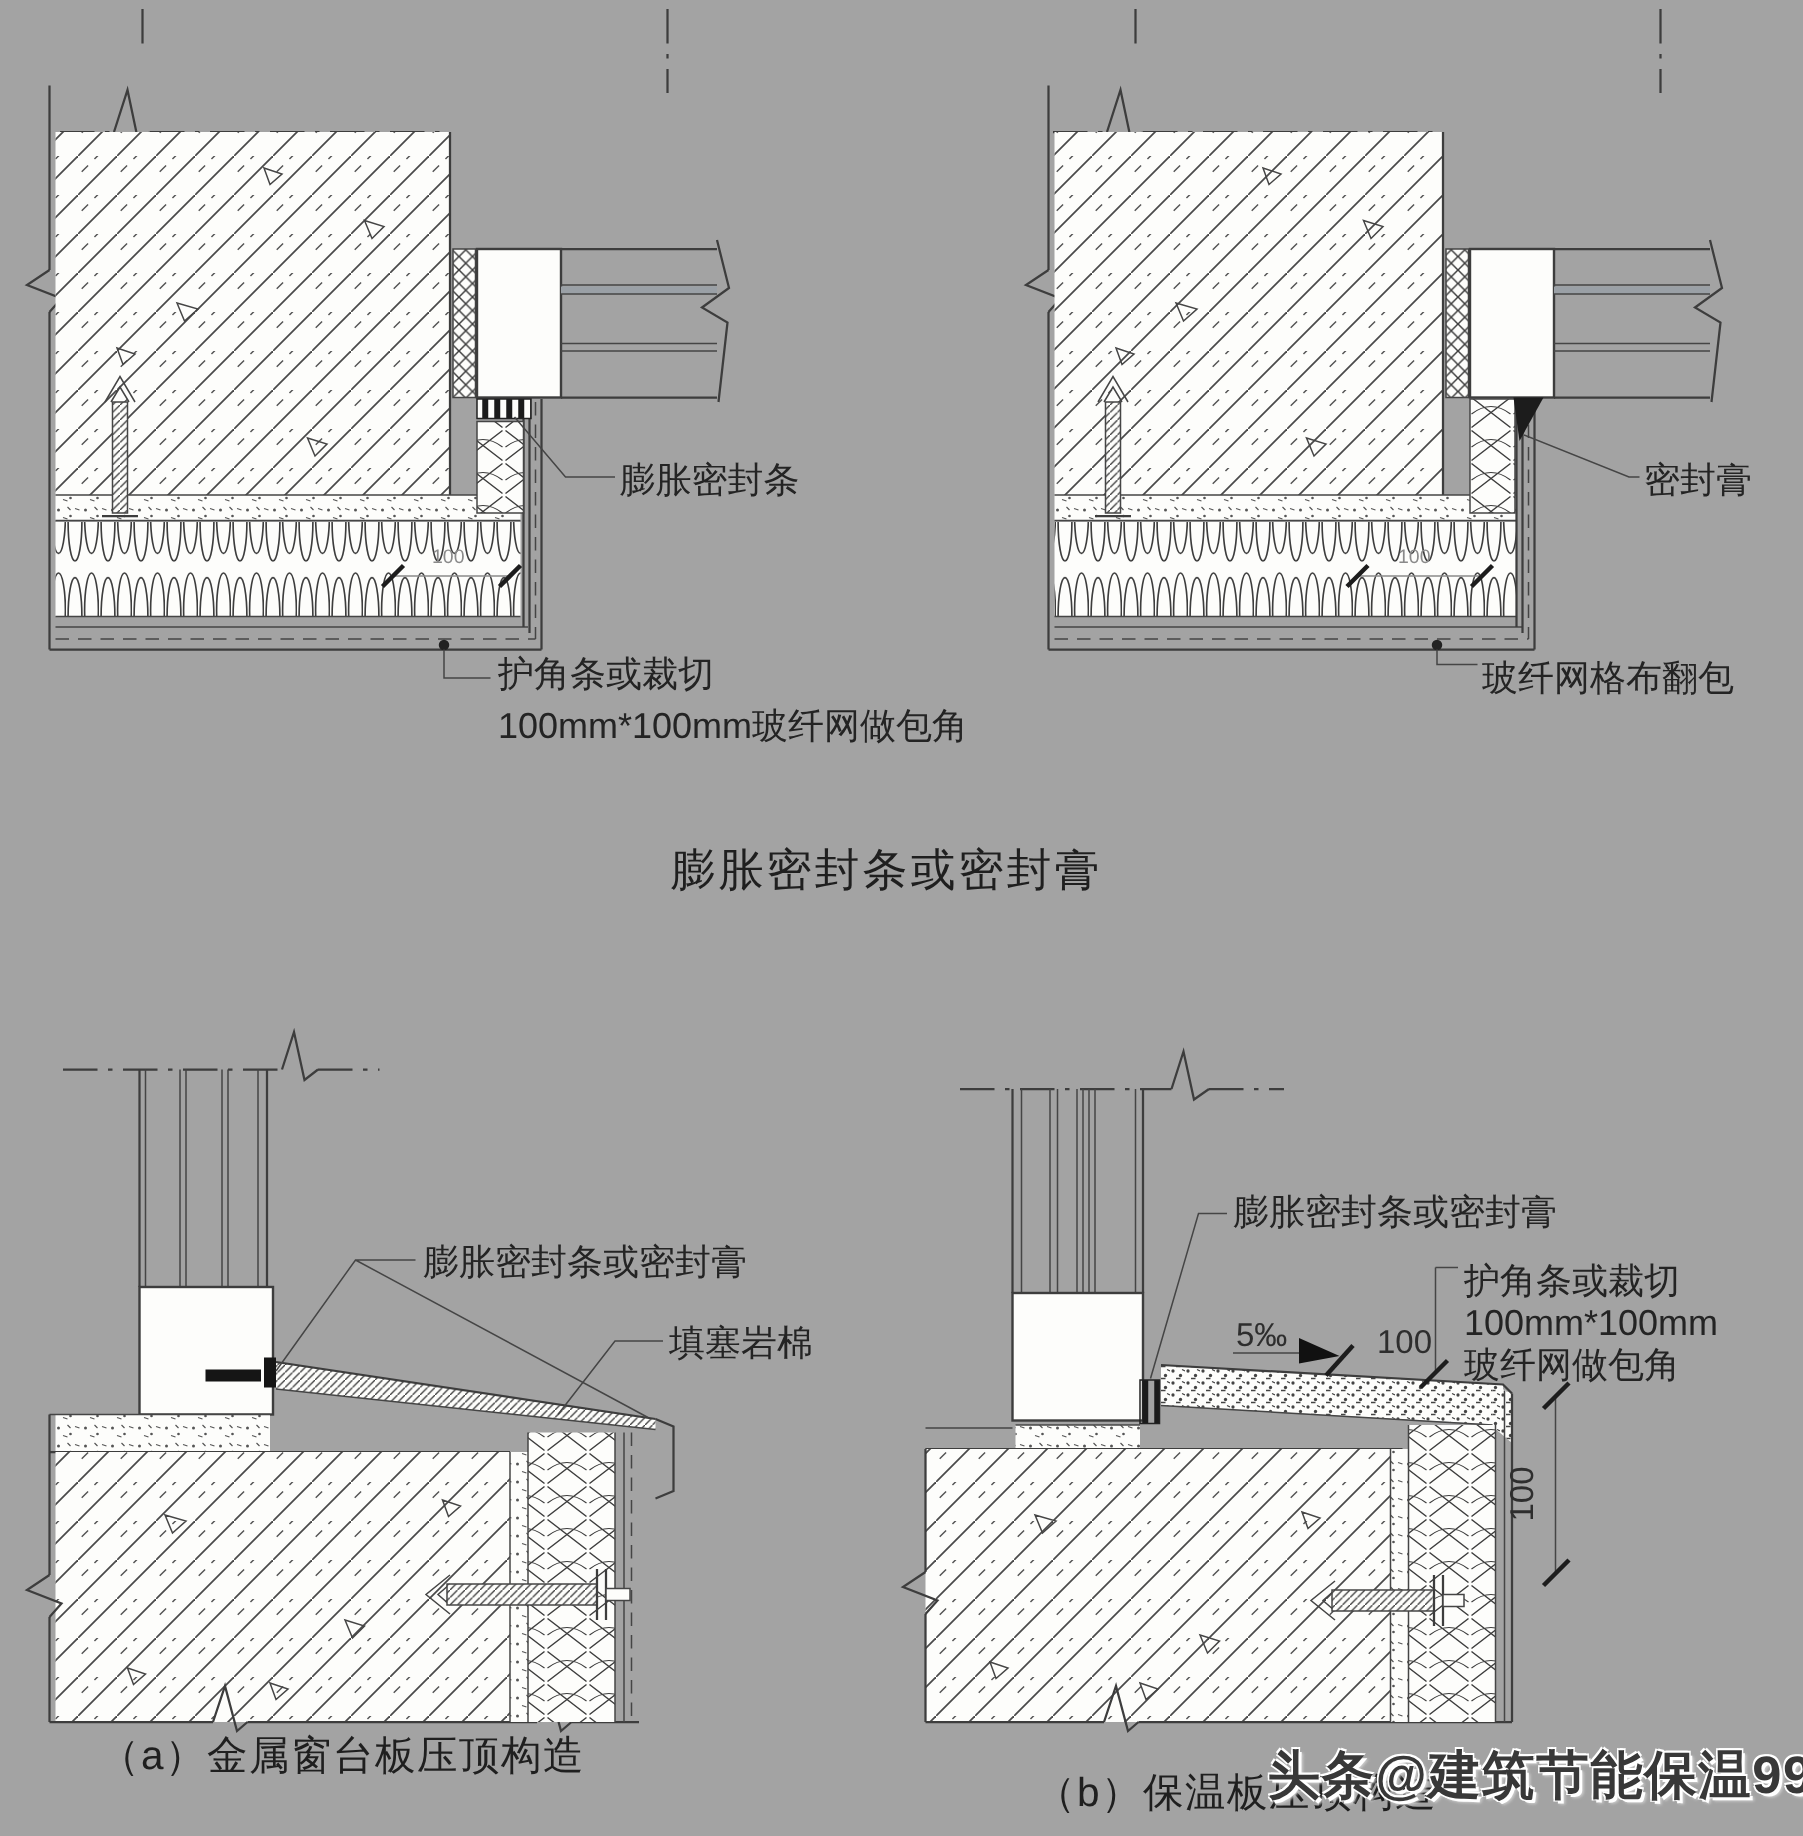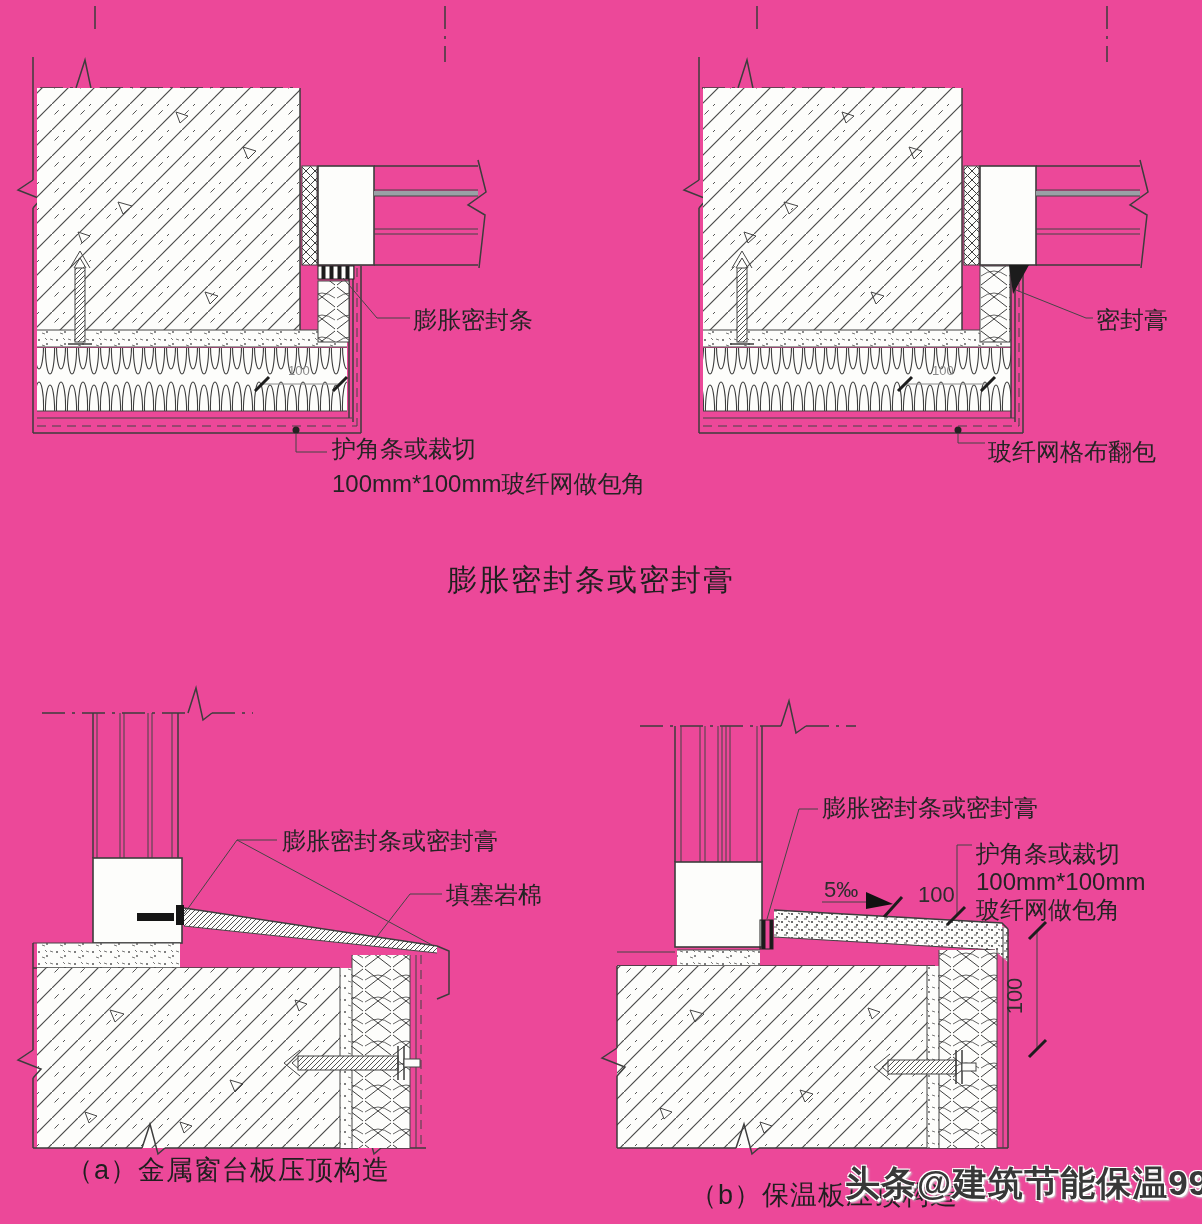--- a/index.html
+++ b/index.html
@@ -1,16 +1,16 @@
 <!DOCTYPE html>
 <html><head>
 <meta charset="utf-8">
 <style>
   html,body{margin:0;padding:0;background:#e8e8e8;}
-  #stage{position:relative;width:1202px;height:1224px;background:#ec4899;overflow:hidden;
+  #stage{position:relative;width:1202px;height:1224px;background:#a3a3a3;overflow:hidden;
          font-family:"Liberation Sans","DejaVu Sans",sans-serif;}
   #stage svg{position:absolute;left:0;top:0;}
   .ln{stroke:#3d3d3d;stroke-width:1.5;fill:none;stroke-linecap:butt;}
   .tn{stroke:#454545;stroke-width:1;fill:none;}
   .tk{stroke:#1d1d1d;stroke-width:3;fill:none;}
   .dd{stroke-dasharray:23 7 3 7;}
   .da{stroke-dasharray:9 6;}
   .wf{fill:#fdfdfb;}
   text{font-family:"Liberation Sans","DejaVu Sans",sans-serif;fill:#242424;}
   .lb{font-size:24px;}

